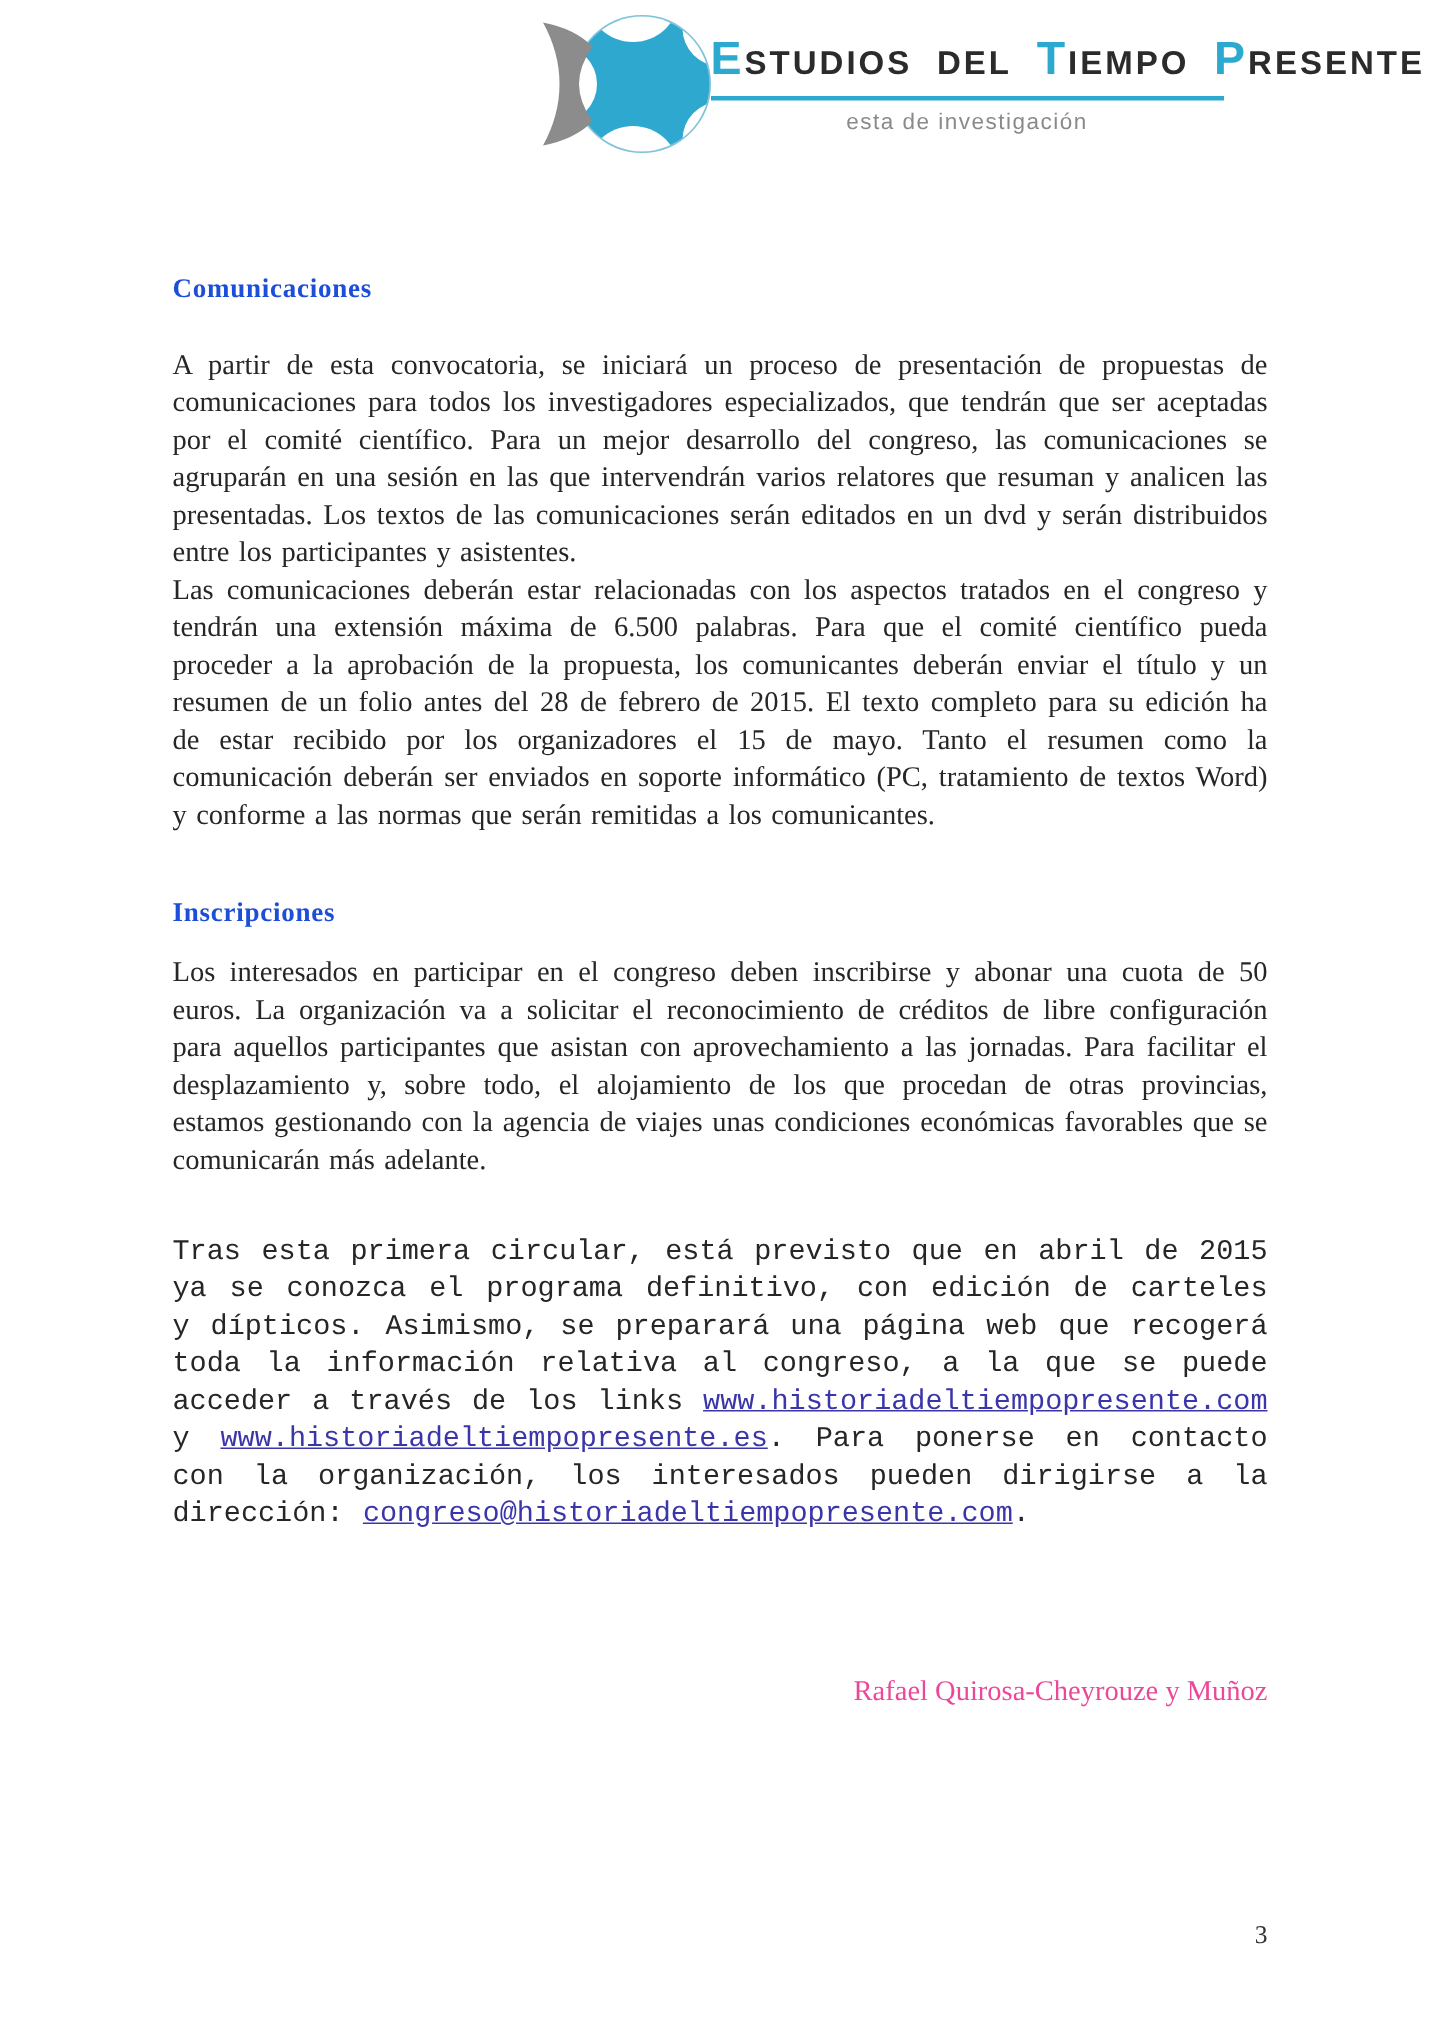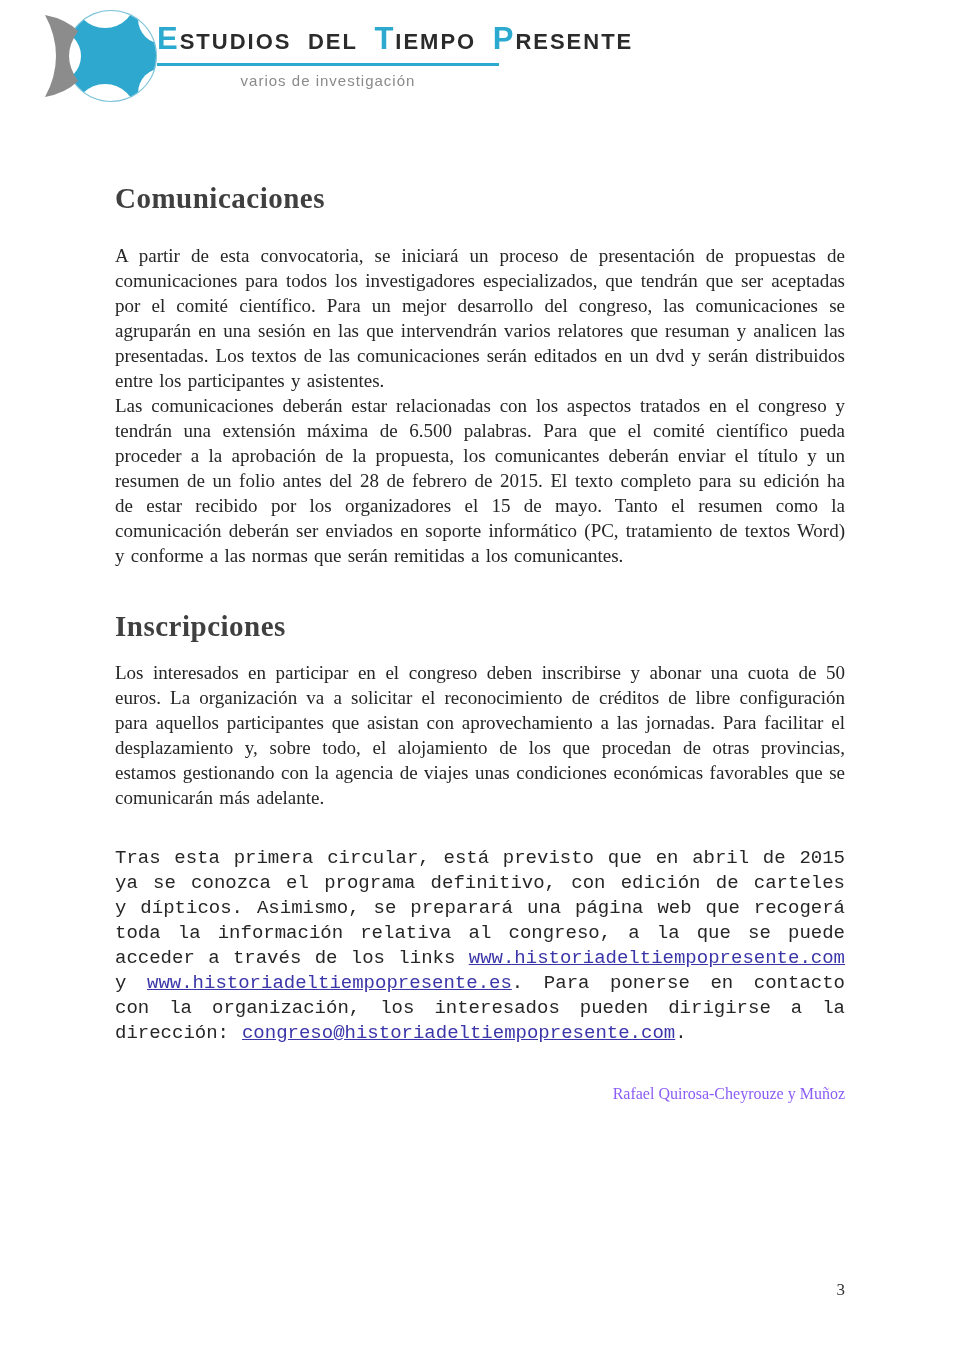--- a/index.html
+++ b/index.html
@@ -8,21 +8,21 @@
     position: relative;
     width: 960px;
     height: 1358px;
     margin: 0 auto;
     background: #ffffff;
     overflow: hidden;
     font-family: "Liberation Serif", "DejaVu Serif", serif;
   }
 
   
-  .header { display: flex; align-items: flex-start; padding: 6px 0 0 33px; }
+  .header { display: flex; align-items: flex-start; padding: 6px 0 0 33px; justify-content: flex-end; }
   .logo-mark { flex: 0 0 auto; }
   .logo-textblock { margin-left: -6px; padding-top: 16px; }
   .logo-title {
     font-family: "Liberation Sans", "DejaVu Sans", sans-serif;
     color: #2b2b2b;
     letter-spacing: 2px;
     white-space: nowrap;
     line-height: 34px;
   }
   .logo-word { margin-right: 10px; }
@@ -31,39 +31,39 @@
   .logo-underline { height: 3px; background: #2ba9ce; width: 342px; margin-top: 2px; }
   .logo-subtitle {
     font-family: "Liberation Sans", "DejaVu Sans", sans-serif;
     color: #8a8a8a; font-size: 15px; letter-spacing: 1px;
     text-align: center; width: 342px; margin-top: 6px;
   }
 
   
   .content { margin: 0 115px; width: 730px; color: #262626; }
   h2 {
-    font-size: 29px; font-weight: bold; letter-spacing: 0.5px;
-    color: #404040;
+    font-size: 18px; font-weight: bold; letter-spacing: 0.5px;
+    color: #1d4ed8;
   }
   .h-comms { margin-top: 76px; margin-bottom: 28px; }
   .h-insc  { margin-top: 42px; margin-bottom: 17px; }
   p.body-par {
     font-size: 19px;
     line-height: 25px;
     text-align: justify;
     word-spacing: 1.5px;
   }
   p.par-gap { margin-top: 36px; font-family: Liberation Mono, monospace; }
   a.doclink { color: #3a35a8; text-decoration: underline; }
 
   .signature {
-    margin-top: 34px;
+    margin-top: 92px;
     text-align: right;
-    color: #8b5cf6;
-    font-size: 16px;
+    color: #ec4899;
+    font-size: 19px;
     line-height: 27px;
   }
 
   .page-number {
     position: absolute;
     right: 115px;
     bottom: 58px;
     font-size: 17px;
     color: #333333;
   }
@@ -93,21 +93,21 @@
     </svg>
 
     <div class="logo-textblock">
       <div class="logo-title">
         <span class="logo-word"><span class="logo-initial">E</span><span class="logo-rest">STUDIOS</span></span>
         <span class="logo-word"><span class="logo-initial"></span><span class="logo-rest">DEL</span></span>
         <span class="logo-word"><span class="logo-initial">T</span><span class="logo-rest">IEMPO</span></span>
         <span class="logo-word"><span class="logo-initial">P</span><span class="logo-rest">RESENTE</span></span>
       </div>
       <div class="logo-underline"></div>
-      <div class="logo-subtitle">varios de investigación</div>
+      <div class="logo-subtitle">esta de investigación</div>
     </div>
   </div>
 
   <div class="content">
 
     <h2 class="h-comms">Comunicaciones</h2>
 
     <p class="body-par">A partir de esta convocatoria, se iniciará un proceso de presentación de propuestas de comunicaciones para todos los investigadores especializados, que tendrán que ser aceptadas por el comité científico. Para un mejor desarrollo del congreso, las comunicaciones se agruparán en una sesión en las que intervendrán varios relatores que resuman y analicen las presentadas. Los textos de las comunicaciones serán editados en un dvd y serán distribuidos entre los participantes y asistentes.</p>
 
     <p class="body-par">Las comunicaciones deberán estar relacionadas con los aspectos tratados en el congreso y tendrán una extensión máxima de 6.500 palabras. Para que el comité científico pueda proceder a la aprobación de la propuesta, los comunicantes deberán enviar el título y un resumen de un folio antes del 28 de febrero de 2015. El texto completo para su edición ha de estar recibido por los organizadores el 15 de mayo. Tanto el resumen como la comunicación deberán ser enviados en soporte informático (PC, tratamiento de textos Word) y conforme a las normas que serán remitidas a los comunicantes.</p>

